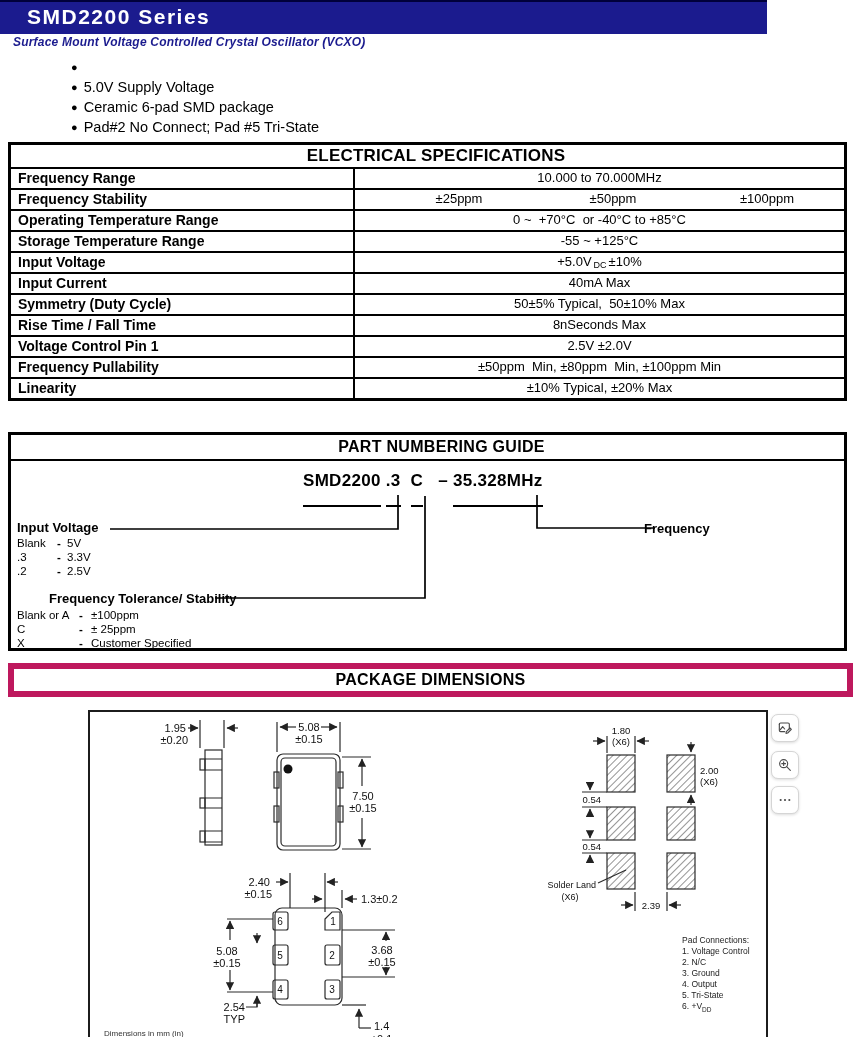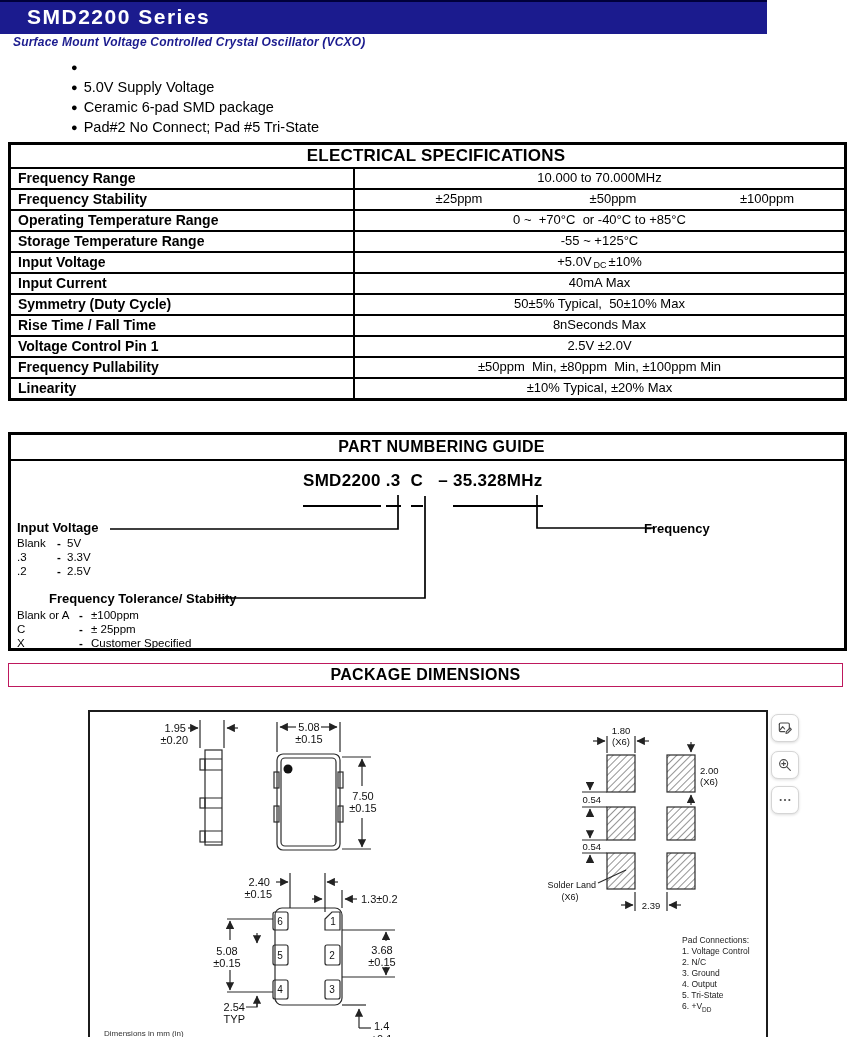--- a/index.html
+++ b/index.html
@@ -34,21 +34,21 @@
   .pn-inner{position:absolute;left:0;top:26px;right:0;bottom:0;}
   .partnum{position:absolute;left:292px;top:10px;font-size:17px;font-weight:bold;letter-spacing:.3px;white-space:pre;}
   .pnseg{border-bottom:2px solid #000;padding-bottom:15px;}
   .pn-label{position:absolute;font-size:13px;font-weight:bold;}
   .pn-opts{position:absolute;font-size:11.5px;}
   .pn-opts .row{display:flex;height:14px;line-height:14px;white-space:pre;}
   .pn-opts .code{display:inline-block;}
   .leaders{position:absolute;left:0;top:0;}
 
   
-  .pkgbox{left:8px;top:663px;width:833px;height:22px;border:1px solid #be185d;
+  .pkgbox{left:8px;top:663px;width:833px;height:22px;border:6px solid #be185d;
       line-height:22px;text-align:center;font-size:16px;font-weight:800;letter-spacing:.3px;}
   .drawing{left:88px;top:710px;width:676px;height:335px;border:2px solid #1c1c1c;background:#fff;}
 
   
   .imgbtn{width:26px;height:26px;background:#fff;border:1px solid #d5d5d5;border-radius:7px;
       box-shadow:0 1px 3px rgba(0,0,0,.14);display:flex;align-items:center;justify-content:center;cursor:pointer;}
   svg text{font-family:"Liberation Sans",sans-serif;}
 </style>
 </head>
 <body>

